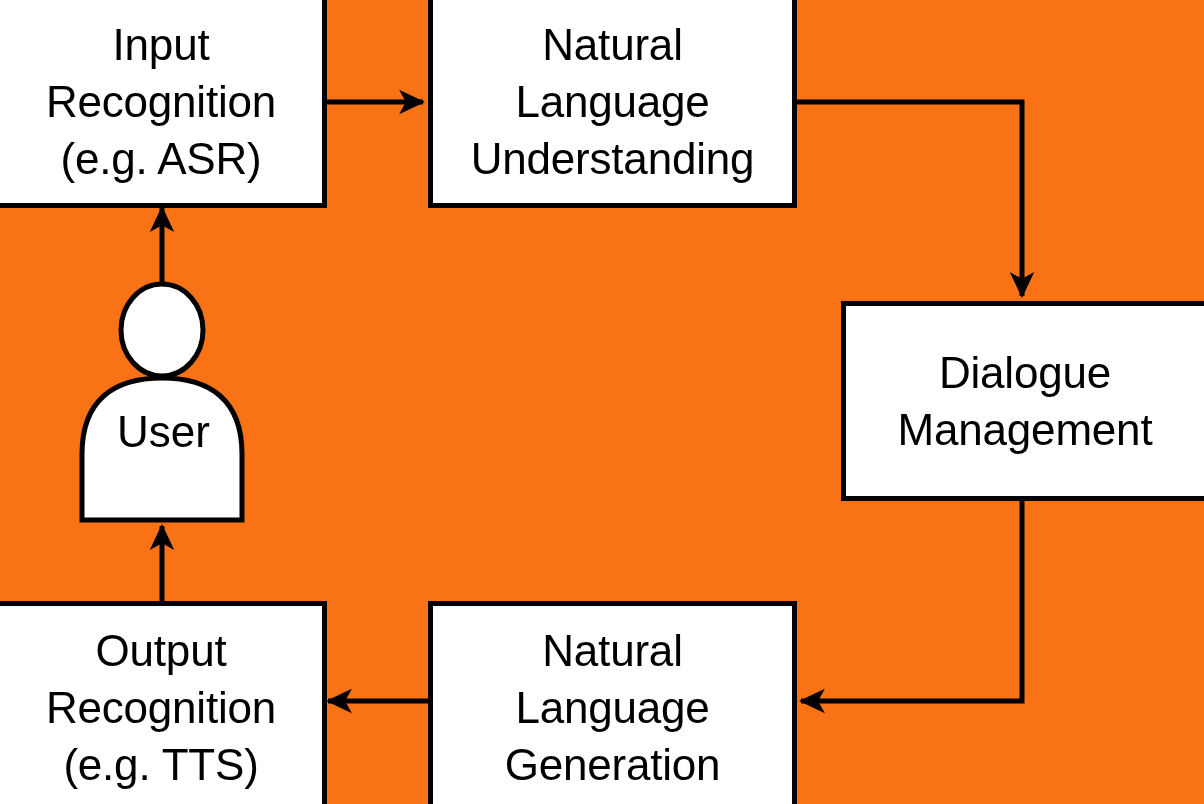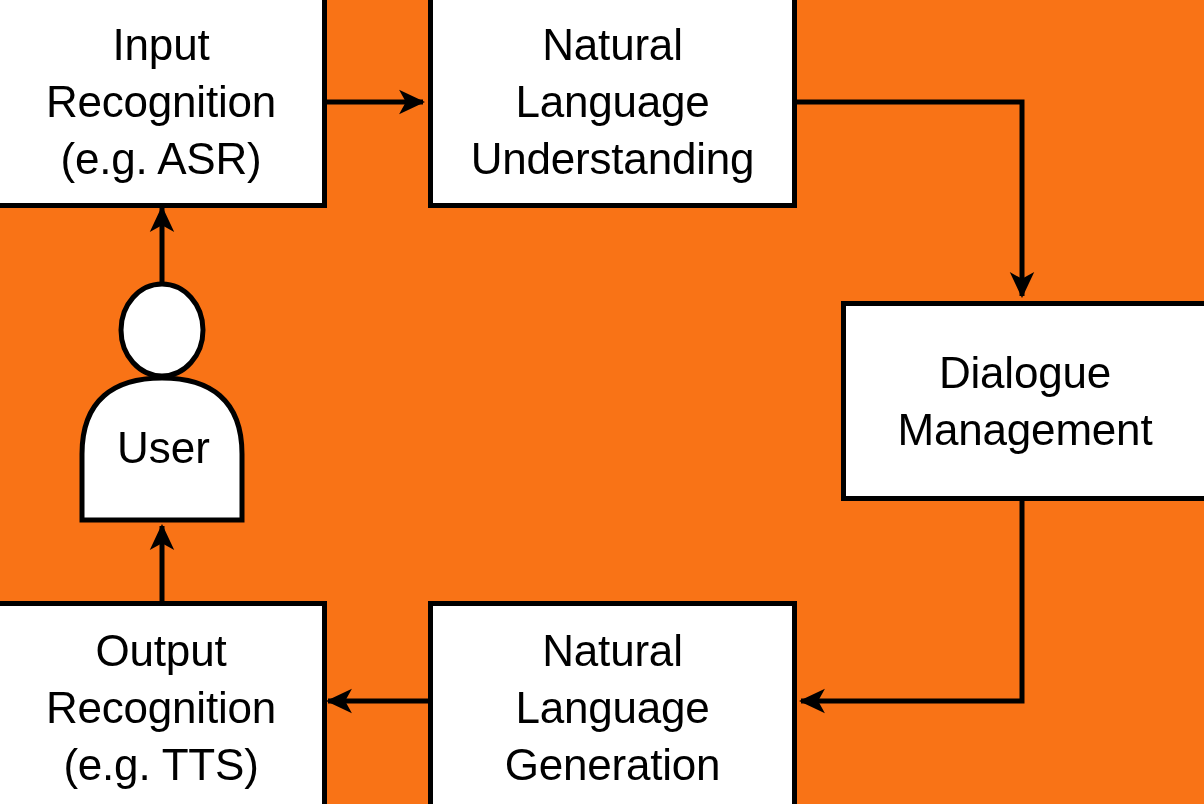--- a/index.html
+++ b/index.html
@@ -90,21 +90,20 @@
   .actor-label {
     position: absolute;
     left: 76px;
     top: 408px;
     width: 175px;
     text-align: center;
     font-family: "Liberation Sans", sans-serif;
     font-size: 44px;
     line-height: 48px;
     color: #000000;
-    margin-top: 16px;
   }
 </style>
 </head>
 <body>
 
 <div id="diagram-root">
 
   <svg id="diagram-svg" viewBox="0 0 1204 804" xmlns="http://www.w3.org/2000/svg">
     <defs>
       <marker id="arrowhead" viewBox="0 0 10 10" refX="9.2" refY="5" markerWidth="5.2" markerHeight="5.2" orient="auto-start-reverse">

